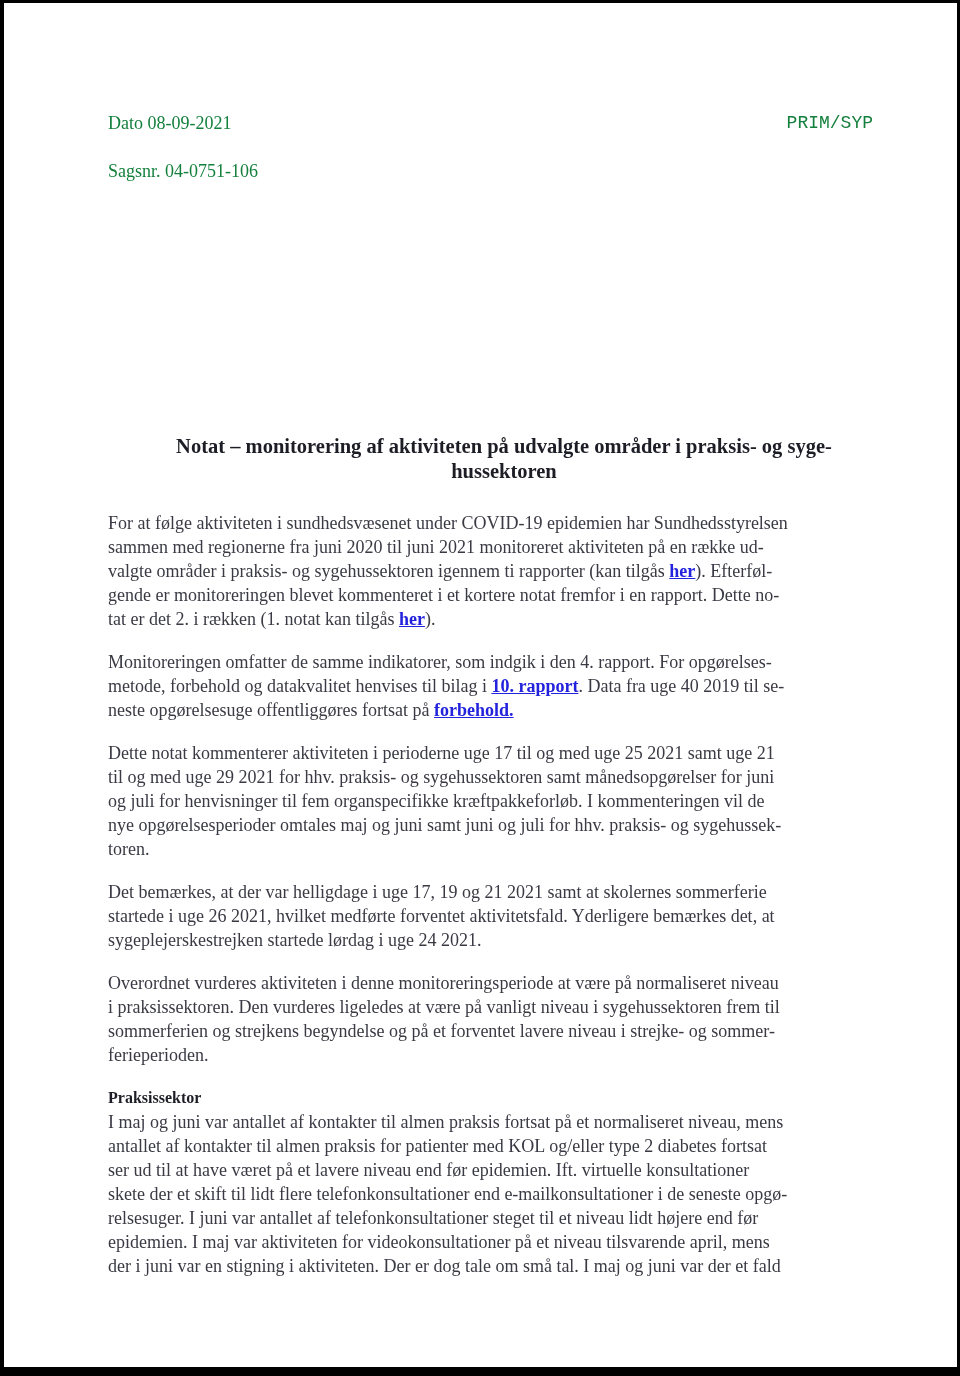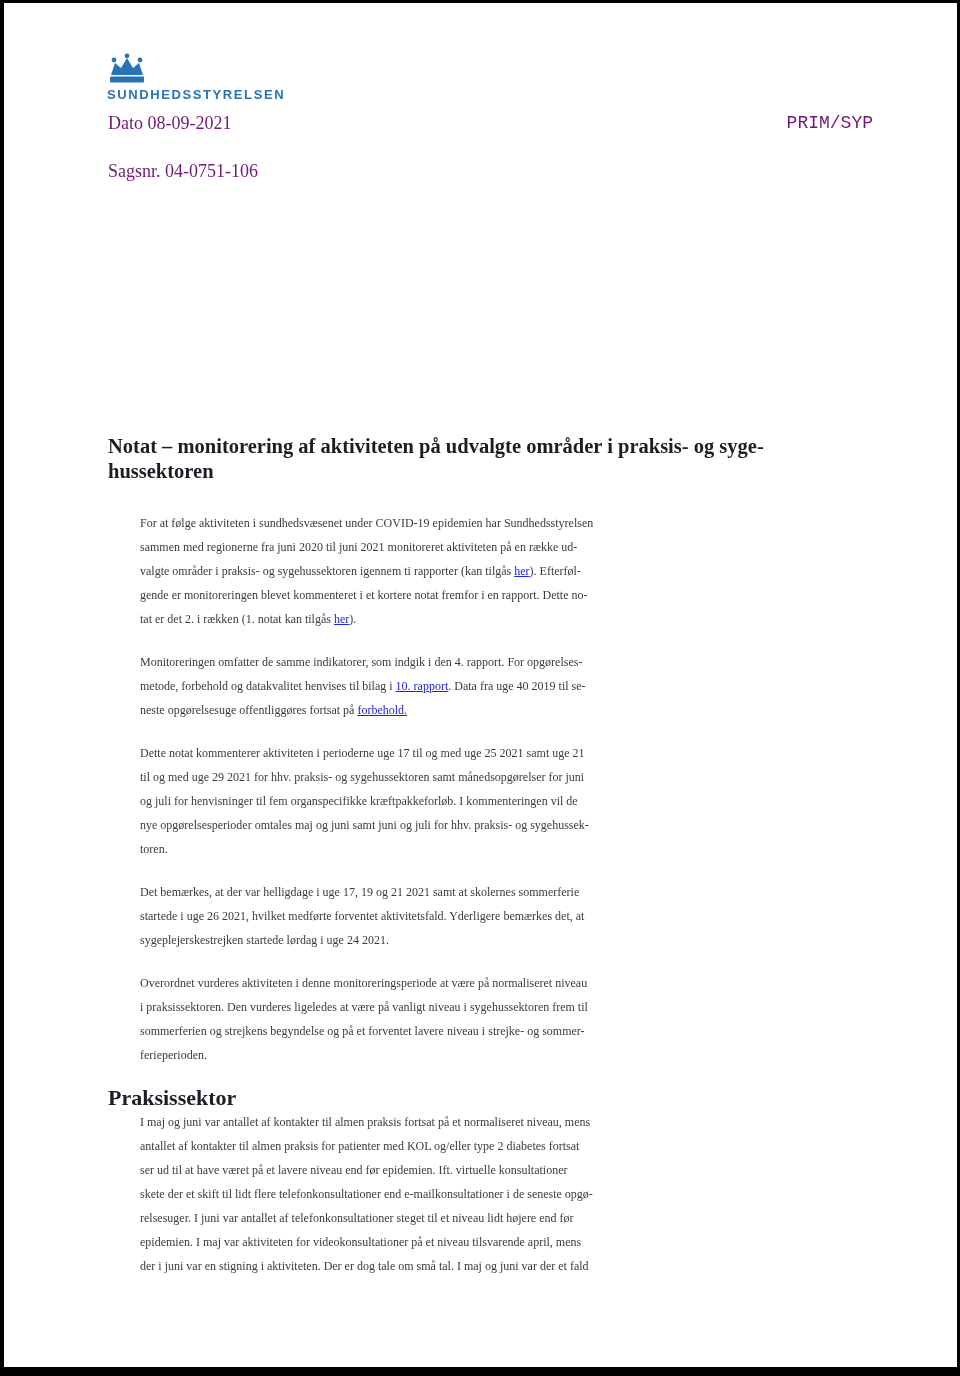--- a/index.html
+++ b/index.html
@@ -30,80 +30,69 @@
     font-weight:bold;
     font-size:13px;
     letter-spacing:1.6px;
     color:var(--logo-blue);
     margin-top:3px;
     white-space:nowrap;
   }
   .hdr-line{
     position:absolute;
     font-size:18px;
-    color:#701a75;
+    color:#15803d;
     white-space:nowrap;
   }
   .hdr-date{left:104px;top:110px;}
   .hdr-ref{right:84px;top:110px;font-family:Liberation Mono, monospace;}
   .hdr-case{left:104px;top:158px;}
   
   .doc{
     position:absolute;
     left:104px;
     top:431px;
     width:792px;
   }
   .doc-title{
     font-size:20.5px;
     line-height:25px;
     font-weight:bold;
     color:var(--title-col);
     white-space:pre-wrap;
     margin-bottom:27px;
+    text-align:center;
   }
   .para{
-    font-size:12px;
+    font-size:18px;
     line-height:24px;
     white-space:pre-wrap;
     margin-bottom:19px;
-    margin-left:32px;
   }
   .sec-heading{
-    font-size:22px;
+    font-size:16px;
     line-height:24px;
     font-weight:bold;
     color:var(--title-col);
     margin-top:5px;
     margin-bottom:0;
     white-space:pre-wrap;
   }
   .sec-heading + .para{margin-top:0;}
   .doclink{
     color:var(--link-blue);
     text-decoration:underline;
+    font-weight:bold;
   }
 </style>
 </head>
 <body>
 
 <div class="page">
 
-  <div class="logo">
-    <svg class="crown" width="40" height="31" viewBox="0 0 40 31">
-      <g fill="#2a72b8">
-        <polygon points="4,22 8,10 14,15 20,5 26,15 32,10 36,22"></polygon>
-        <circle cx="7" cy="7" r="2.4"></circle>
-        <circle cx="20" cy="2.8" r="2.4"></circle>
-        <circle cx="33" cy="7" r="2.4"></circle>
-        <rect x="3" y="23.5" width="34" height="6" rx="1"></rect>
-      </g>
-    </svg>
-    <div class="wordmark">SUNDHEDSSTYRELSEN</div>
-  </div>
 
   <div class="hdr-line hdr-date">Dato 08-09-2021</div>
   <div class="hdr-line hdr-ref">PRIM/SYP</div>
   <div class="hdr-line hdr-case">Sagsnr. 04-0751-106</div>
 
   <div class="doc">
     <div class="doc-title">Notat – monitorering af aktiviteten på udvalgte områder i praksis- og syge-
 hussektoren</div>
     <div id="blocks">
         <div class="para"><span>For at følge aktiviteten i sundhedsvæsenet under COVID-19 epidemien har Sundhedsstyrelsen

